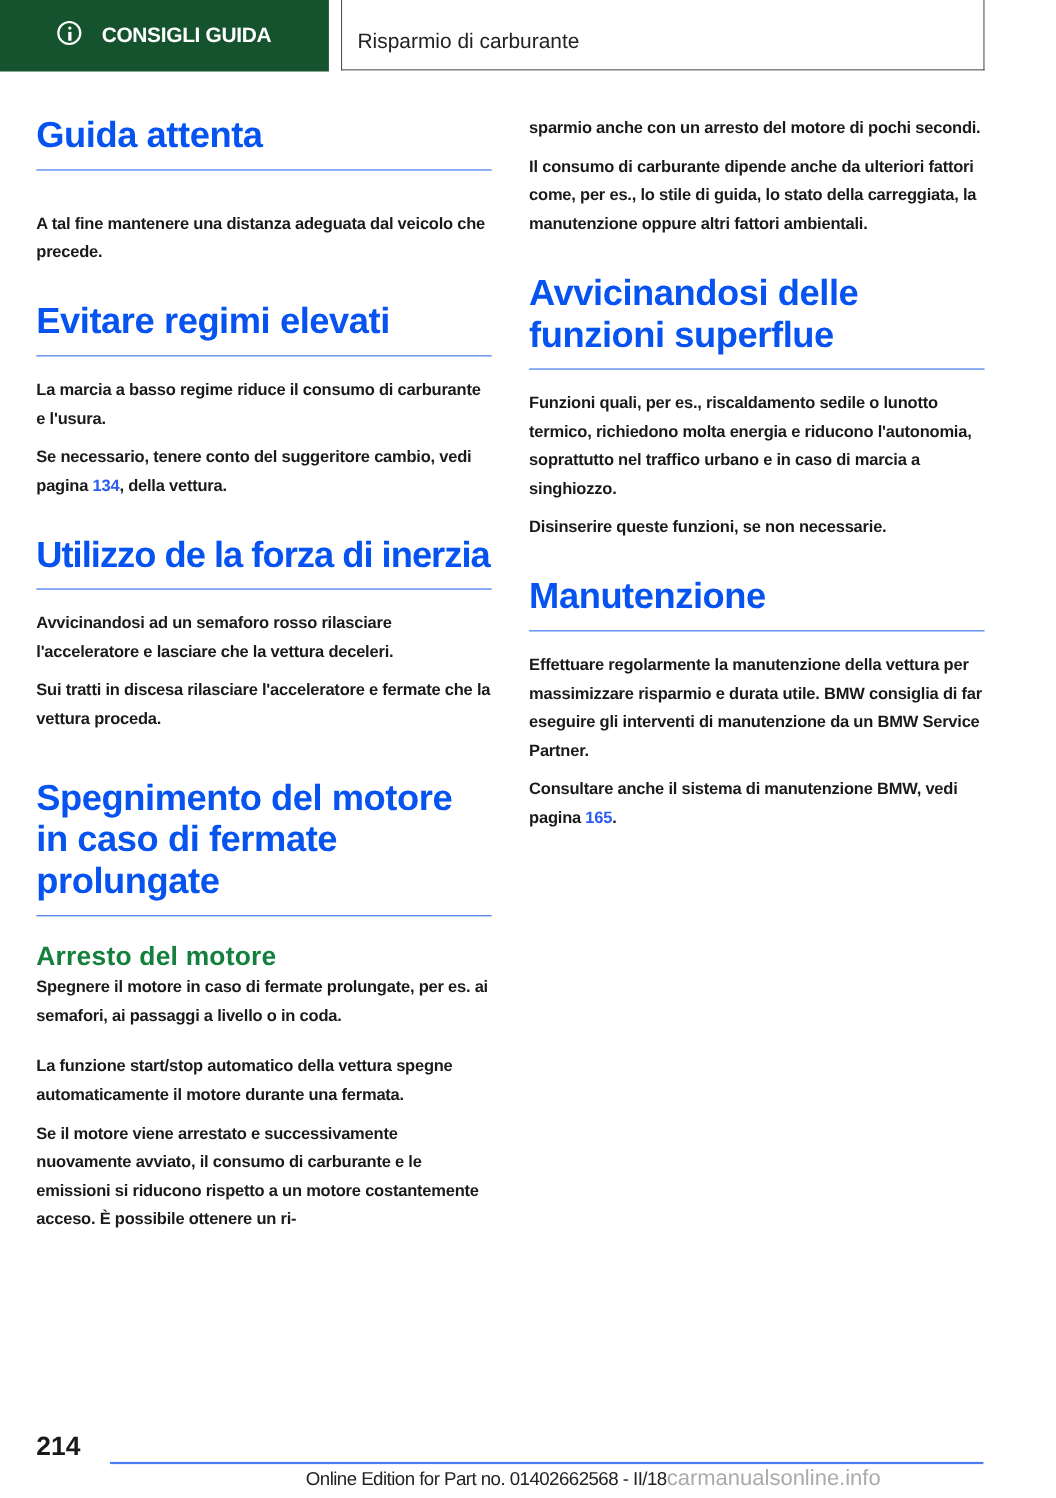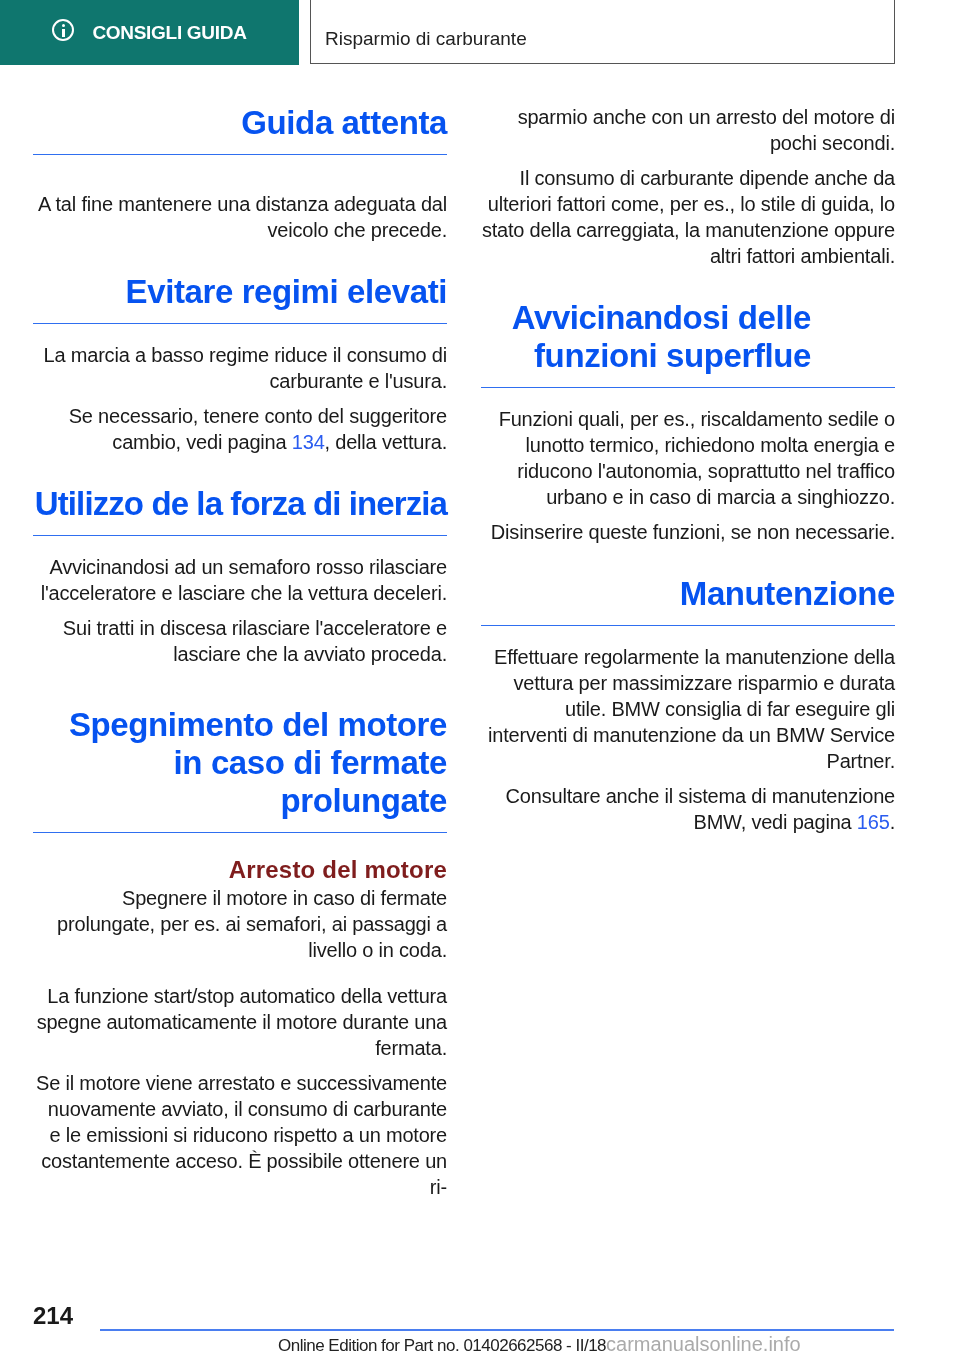--- a/index.html
+++ b/index.html
@@ -1,31 +1,31 @@
 <!DOCTYPE html>
 <html><head>
 <meta charset="utf-8">
 <style>
   html, body { margin:0; padding:0; background:#ffffff; }
   body { width:960px; height:1362px; position:relative; overflow:hidden;
          font-family:"Liberation Sans", sans-serif; color:#1a1a1a; }
-  .hdr-tab { position:absolute; left:0; top:0; width:299px; height:65px; background:#0f766e;
+  .hdr-tab { position:absolute; left:0; top:0; width:299px; height:65px; background:#14532d;
              display:flex; align-items:center; justify-content:center; color:#fff; }
   .hdr-tab .lbl { font-weight:bold; font-size:19px; letter-spacing:-0.3px; margin-left:18px; }
   .info-icon { width:22px; height:22px; border:2.5px solid #fff; border-radius:50%; position:relative; box-sizing:border-box; margin-top:-6px; }
   .info-icon:before { content:""; position:absolute; left:7.5px; top:3px; width:3px; height:3px; background:#fff; border-radius:50%; }
   .info-icon:after { content:""; position:absolute; left:7.5px; top:8px; width:3px; height:8px; background:#fff; }
   .hdr-title-box { position:absolute; left:310px; top:-2px; width:585px; height:66px;
                    border:1.5px solid #555; border-top:none; box-sizing:border-box; }
   .hdr-title { position:absolute; left:14px; top:30px; font-size:19px; color:#222; }
-  .col { position:absolute; width:414px;text-align:right; }
+  .col { position:absolute; width:414px; }
   .h1 { color:#0653f0; font-weight:bold; font-size:33px; line-height:38px; letter-spacing:-0.4px;
         border-bottom:1.5px solid #2f6ff0; padding-bottom:12px; margin:0; }
-  .h2 { color:#7f1d1d; font-weight:bold; font-size:24px; line-height:30px; margin:0; letter-spacing:0.2px;}
-  p { font-size:20px; line-height:26px; margin:0; letter-spacing:-0.2px; }
+  .h2 { color:#15803d; font-weight:bold; font-size:24px; line-height:30px; margin:0; letter-spacing:0.2px;}
+  p { font-size:15px; line-height:26px; margin:0; letter-spacing:-0.2px;font-weight:bold; }
   .gap-s { height:9px; }
   .link { color:#2a5cf0; }
   .pageno { position:absolute; left:33px; top:1302px; font-weight:bold; font-size:24px; color:#1a1a1a; }
   .footer-line { position:absolute; left:100px; top:1329px; width:794px; height:2px; background:#4a7ef0; }
   .footer-text { position:absolute; left:278px; top:1333px; font-size:17px; color:#222; letter-spacing:-0.5px; }
   .footer-wm { color:#aaa; font-size:20px; letter-spacing:0; }
 </style>
 </head>
 <body>
 
@@ -49,21 +49,21 @@
   <div style="height:18px"></div>
   <p>La marcia a basso regime riduce il consumo di carburante e l'usura.</p>
   <div class="gap-s"></div>
   <p><span>Se necessario, tenere conto del suggeritore cambio, vedi pagina </span><span class="link">134</span><span>, della vettura.</span></p>
 
   <div style="height:30px"></div>
   <h1 class="h1" style="letter-spacing:-0.9px; white-space:nowrap;">Utilizzo de la forza di inerzia</h1>
   <div style="height:18px"></div>
   <p>Avvicinandosi ad un semaforo rosso rilasciare l'acceleratore e lasciare che la vettura deceleri.</p>
   <div class="gap-s"></div>
-  <p>Sui tratti in discesa rilasciare l'acceleratore e lasciare che la avviato proceda.</p>
+  <p>Sui tratti in discesa rilasciare l'acceleratore e fermate che la vettura proceda.</p>
   <div class="gap-s"></div>
 
   <div style="height:30px"></div>
   <h1 class="h1">Spegnimento del motore in caso di fermate prolungate</h1>
   <div style="height:22px"></div>
   <h2 class="h2">Arresto del motore</h2>
   <p>Spegnere il motore in caso di fermate prolungate, per es. ai semafori, ai passaggi a livello o in coda.</p>
   <div style="height:20px"></div>
   <p>La funzione start/stop automatico della vettura spegne automaticamente il motore durante una fermata.</p>
   <div class="gap-s"></div>

